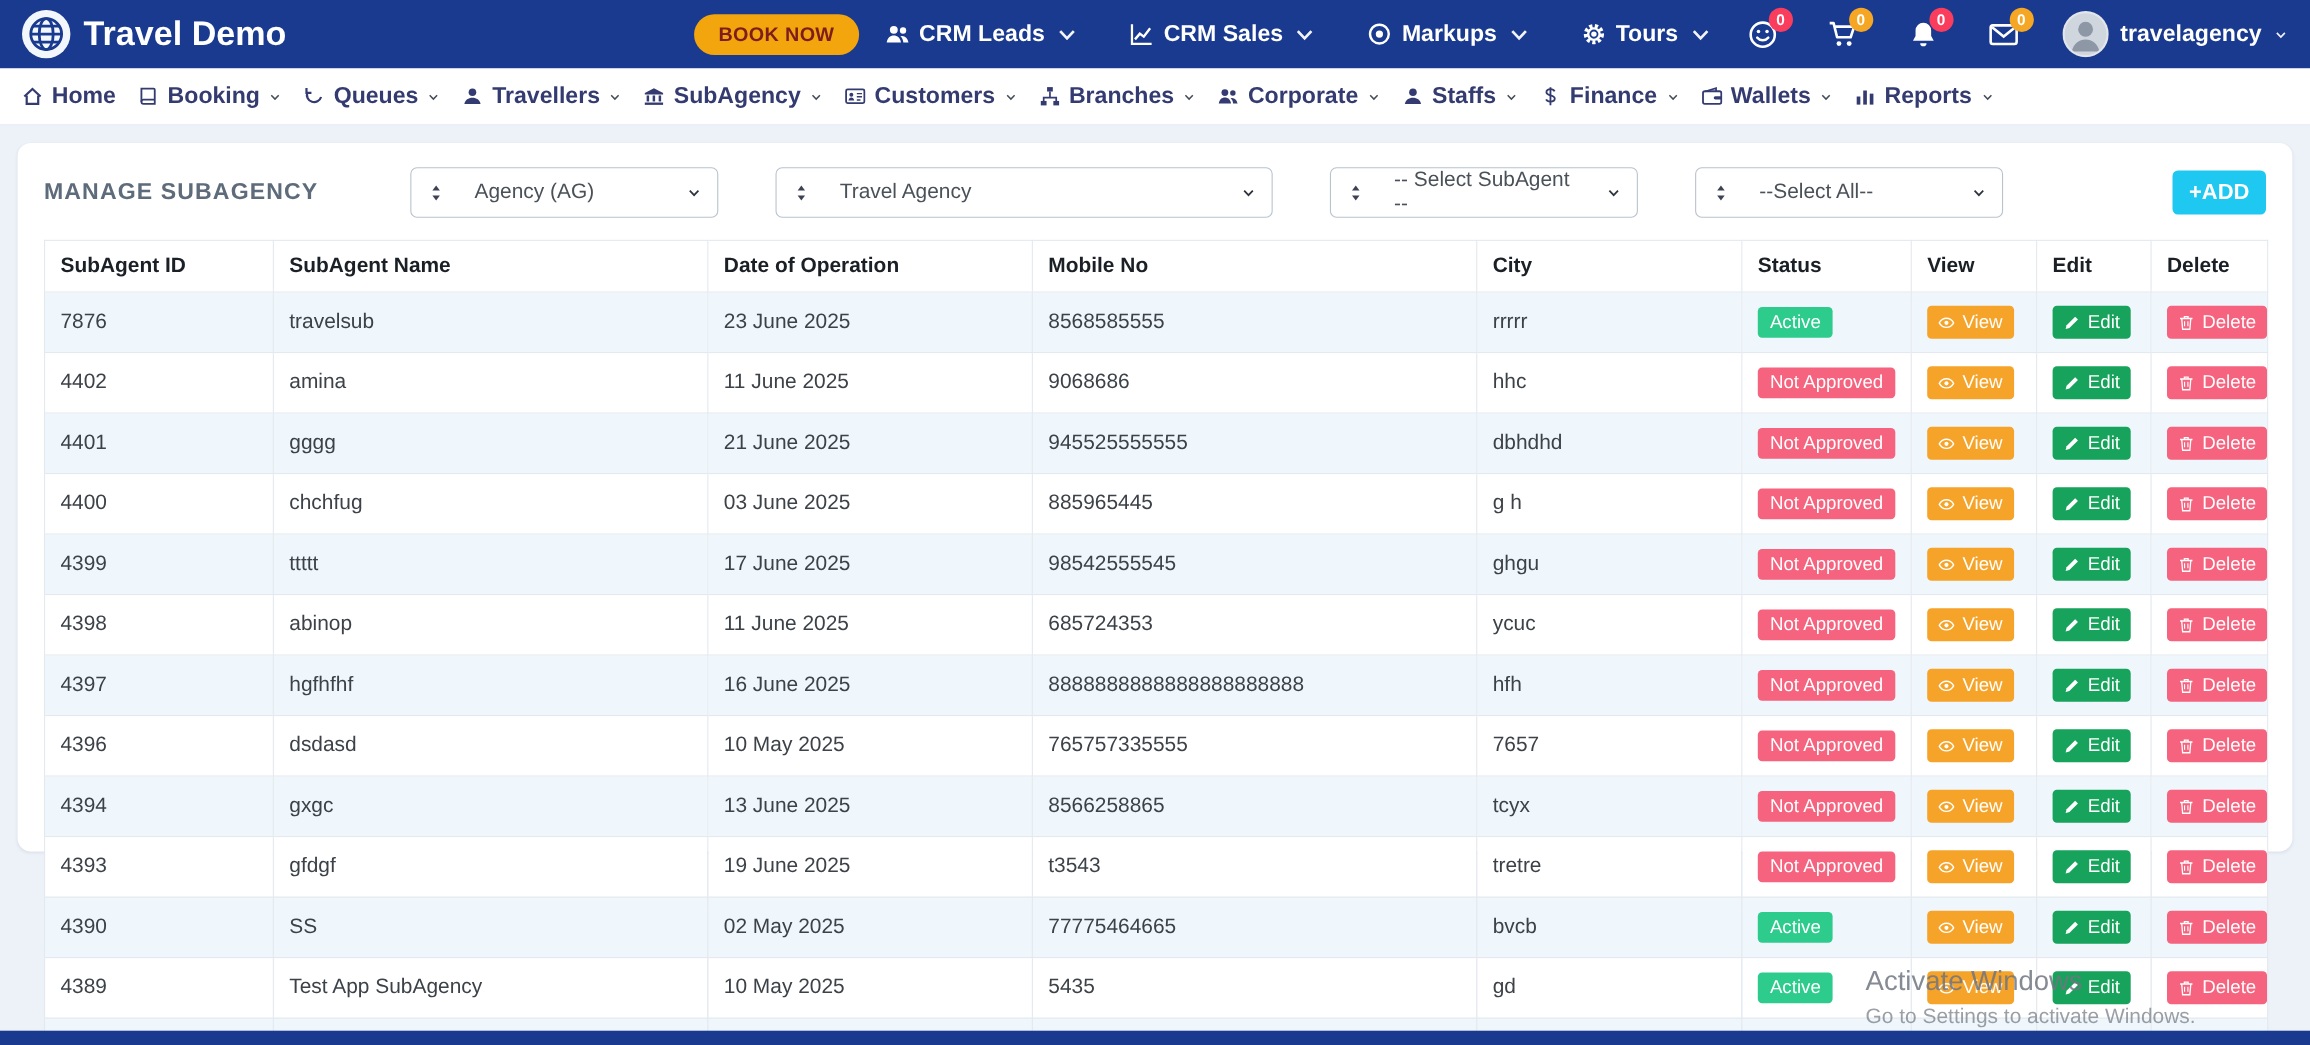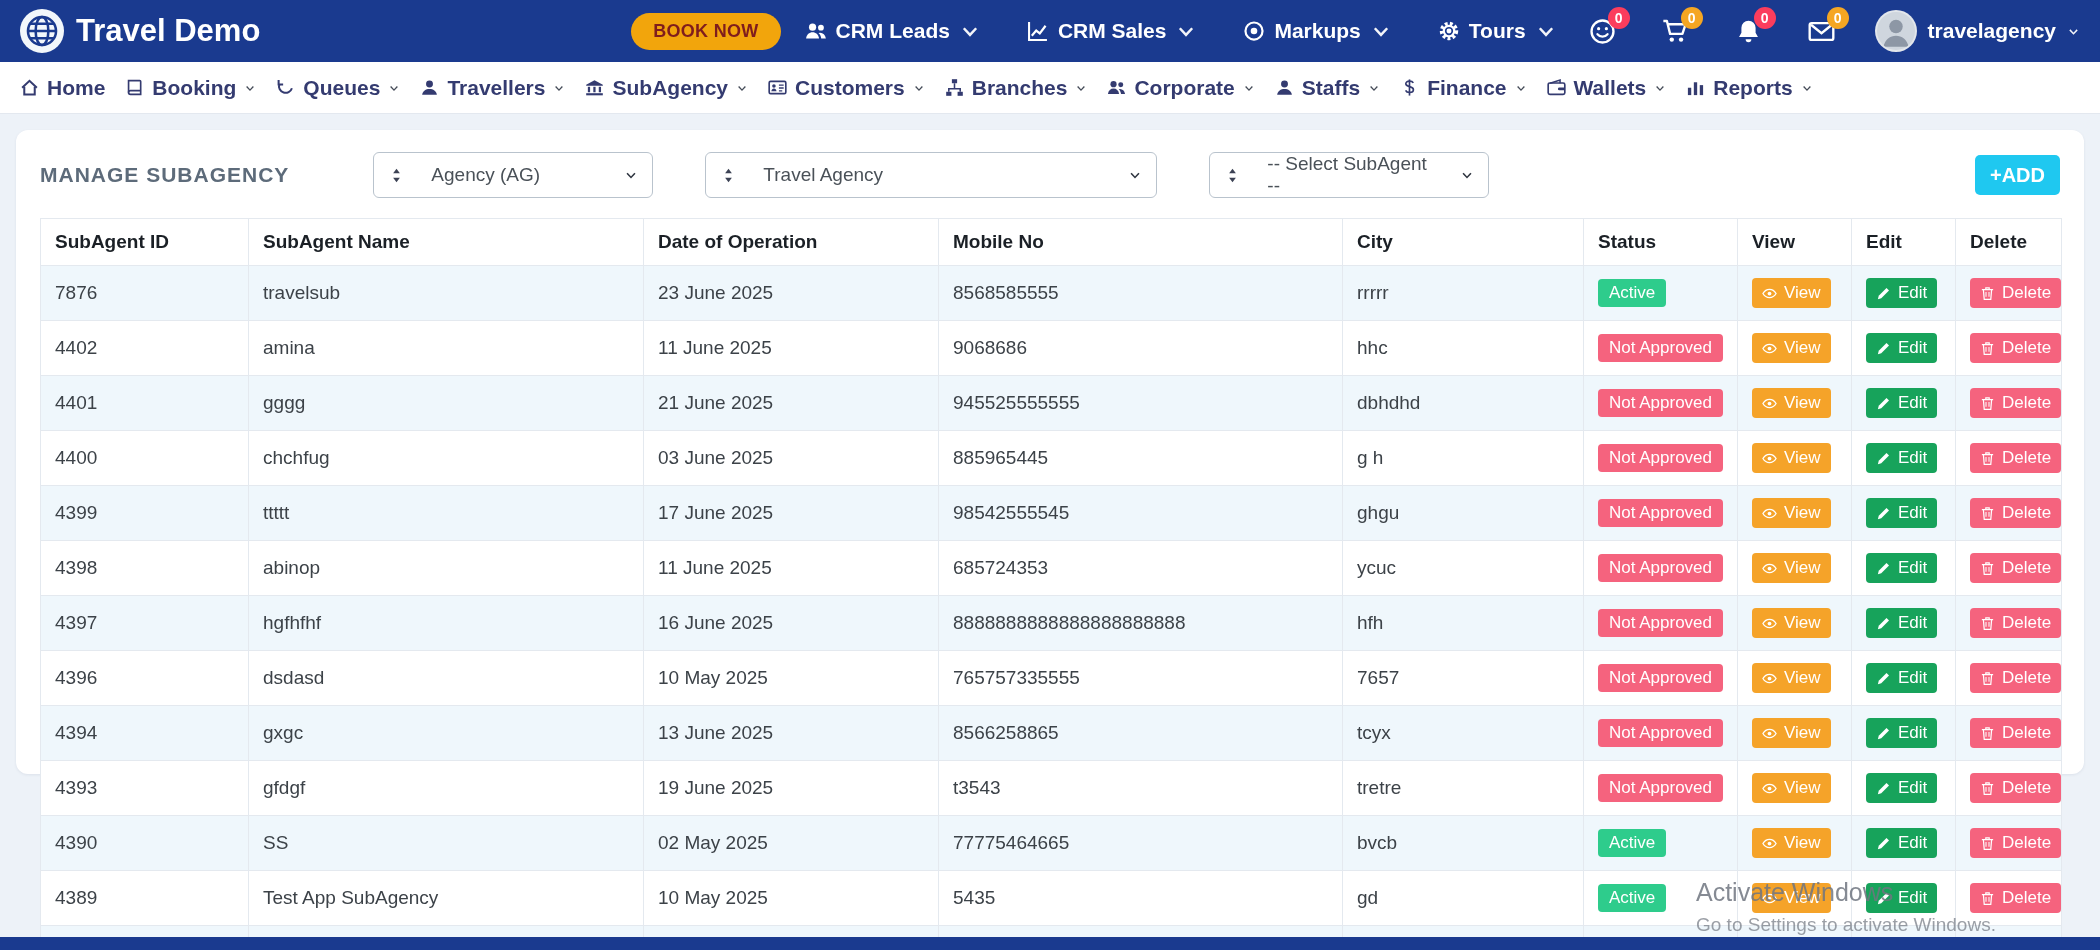--- a/index.html
+++ b/index.html
@@ -426,20 +426,34 @@
           </span>
         </div>
         <div class="select" style="width:280px">
           <span class="ic sort-ic">
             <svg viewBox="0 0 16 16">
               <path d="M8 1.6l3.2 4.2H4.8z"></path>
               <path d="M8 14.4l-3.2-4.2h6.4z"></path>
             </svg>
           </span>
           <span class="sel-text">-- Select SubAgent --</span>
+          <span class="ic caret">
+            <svg viewBox="0 0 16 16">
+              <path d="M3.5 6l4.5 4.8L12.5 6" fill="none" stroke="currentColor" stroke-width="1.8"></path>
+            </svg>
+          </span>
+        </div>
+        <div class="select" style="width:280px">
+          <span class="ic sort-ic">
+            <svg viewBox="0 0 16 16">
+              <path d="M8 1.6l3.2 4.2H4.8z"></path>
+              <path d="M8 14.4l-3.2-4.2h6.4z"></path>
+            </svg>
+          </span>
+          <span class="sel-text">--Select All--</span>
           <span class="ic caret">
             <svg viewBox="0 0 16 16">
               <path d="M3.5 6l4.5 4.8L12.5 6" fill="none" stroke="currentColor" stroke-width="1.8"></path>
             </svg>
           </span>
         </div>
       </div>
     <div class="tools">
       <span id="export-icons" style="display:flex;gap:15px;align-items:center;">
           <span class="tool-ic ">

